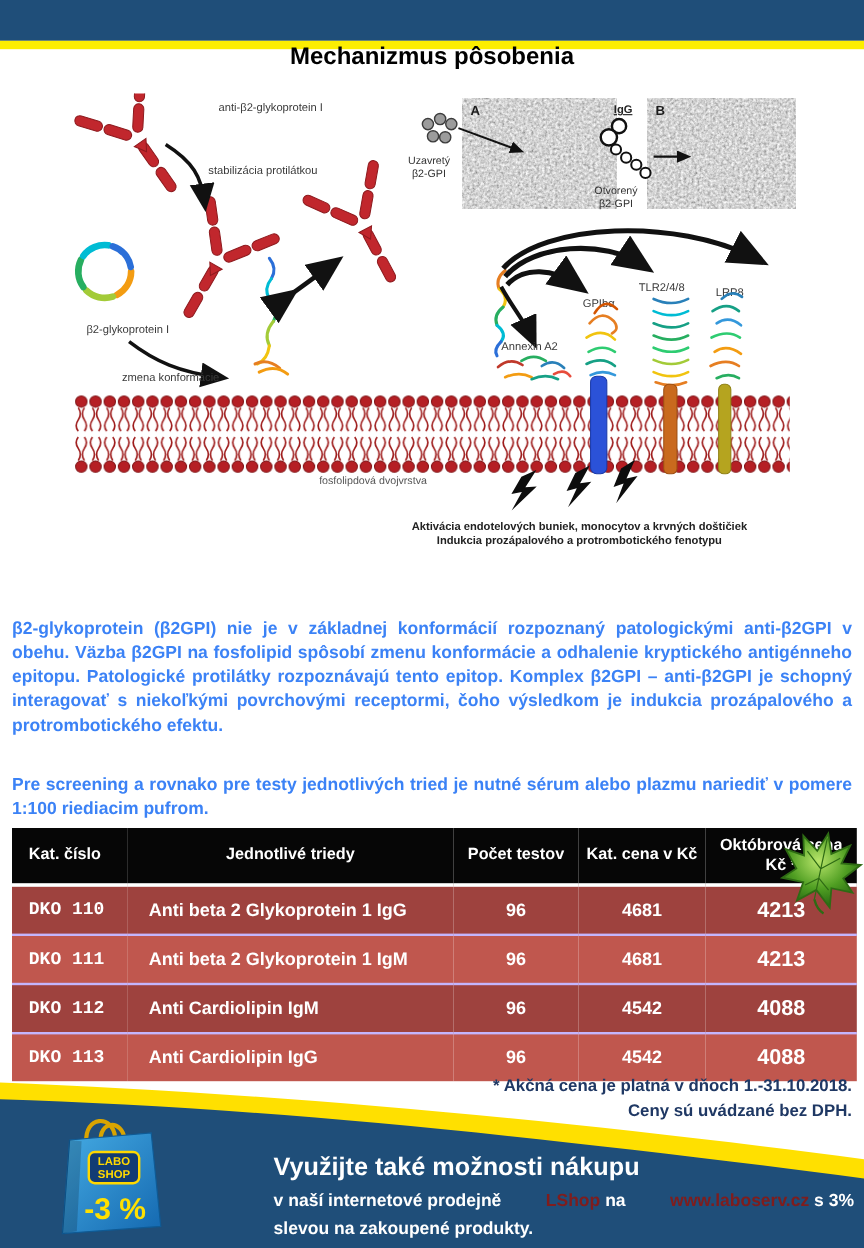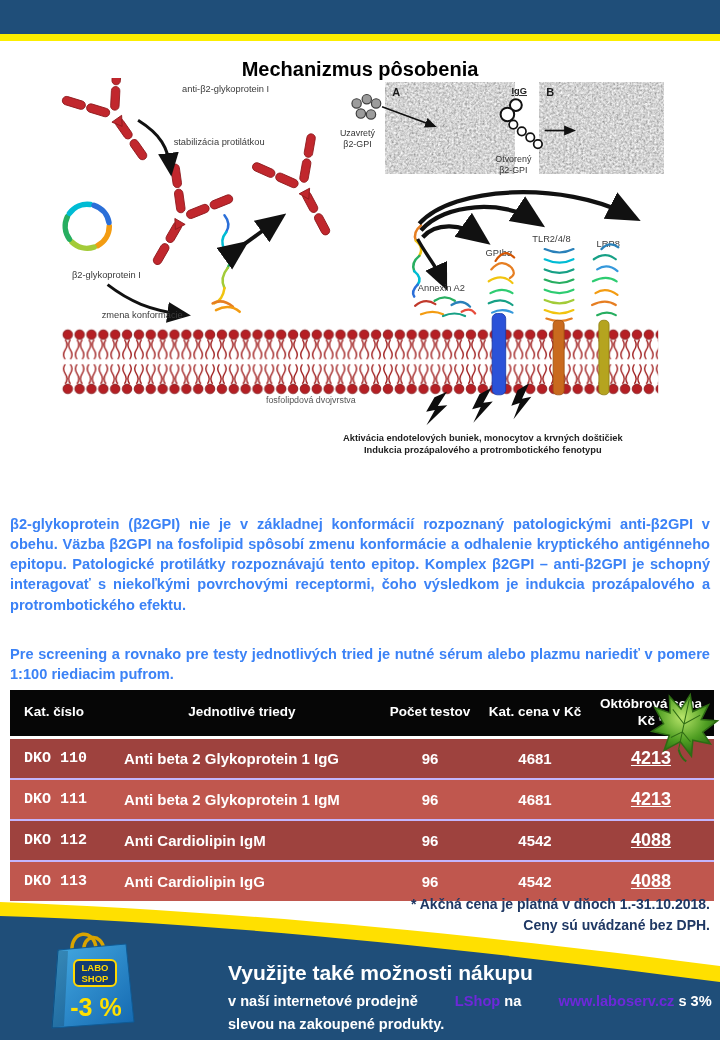--- a/index.html
+++ b/index.html
@@ -1,54 +1,54 @@
 <!DOCTYPE html>
 <html><head>
 <meta charset="utf-8">
 <style>
   html,body{margin:0;padding:0;background:#ffffff;}
   #page{position:relative;width:720px;height:1040px;background:#ffffff;overflow:hidden;
         font-family:"Liberation Sans",sans-serif;}
 
   .topband{position:absolute;left:0;top:0;width:720px;height:34px;background:#1F4E79;}
   .yellowline{position:absolute;left:0;top:34px;width:720px;height:7px;background:#FCEE00;}
-  .page-title{position:absolute;left:0;top:58px;width:720px;text-align:center;
+  .page-title{position:absolute;left:0;top:36px;width:720px;text-align:center;
               font-size:20px;font-weight:bold;color:#000;}
 
   #diagram{position:absolute;left:0;top:78px;}
   svg text{font-family:"Liberation Sans",sans-serif;}
 
   .para{position:absolute;left:10px;width:700px;text-align:justify;
         font-size:14.6px;line-height:1.38;color:#3b82f6;font-weight:600;}
   #p1{top:514px;}
   #p2{top:644px;}
 
   table#pricetable{position:absolute;left:10px;top:690px;width:704px;
         border-collapse:collapse;table-layout:fixed;}
   #pricetable thead th{background:#060606;color:#fff;font-size:13.5px;font-weight:bold;
         padding:6px 3px;text-align:center;vertical-align:middle;border-bottom:3px solid #ffffff;line-height:1.25;}
   #pricetable thead th.left{text-align:left;padding-left:14px;}
   #pricetable tbody td{color:#fff;font-weight:bold;font-size:15px;padding:9px 4px;text-align:center;}
   #pricetable tbody td.cat{text-align:left;padding-left:14px;font-family:Liberation Mono, monospace;}
   #pricetable tbody td.name{text-align:left;padding-left:18px;}
-  #pricetable tbody td.oct{font-size:18px;text-decoration:underline;}
+  #pricetable tbody td.oct{font-size:18px;}
   #pricetable tbody tr.dark{background:#9E423E;}
   #pricetable tbody tr.light{background:#C0574E;}
   #pricetable tbody tr+tr{border-top:2px solid #c4b5fd;}
 
   #leaf{position:absolute;left:648px;top:690px;z-index:5;}
 
   .footnote{position:absolute;right:10px;top:894px;text-align:right;
         font-size:14px;font-weight:bold;color:#1F3864;line-height:1.5;}
 
   #footer-svg{position:absolute;left:0;top:890px;}
   .promo{position:absolute;left:228px;top:956px;width:486px;color:#fff;
         font-size:14.6px;font-weight:bold;line-height:1.6;z-index:6;}
   .promo .l1{font-size:21px;}
-  .promo .yellow{color:#6d28d9;padding-left:33px;}
+  .promo .yellow{color:#7f1d1d;padding-left:33px;}
 </style>
 </head>
 <body>
 
 <div id="page">
 
   <div class="topband"></div>
   <div class="yellowline"></div>
   <div class="page-title">Mechanizmus pôsobenia</div>
 

